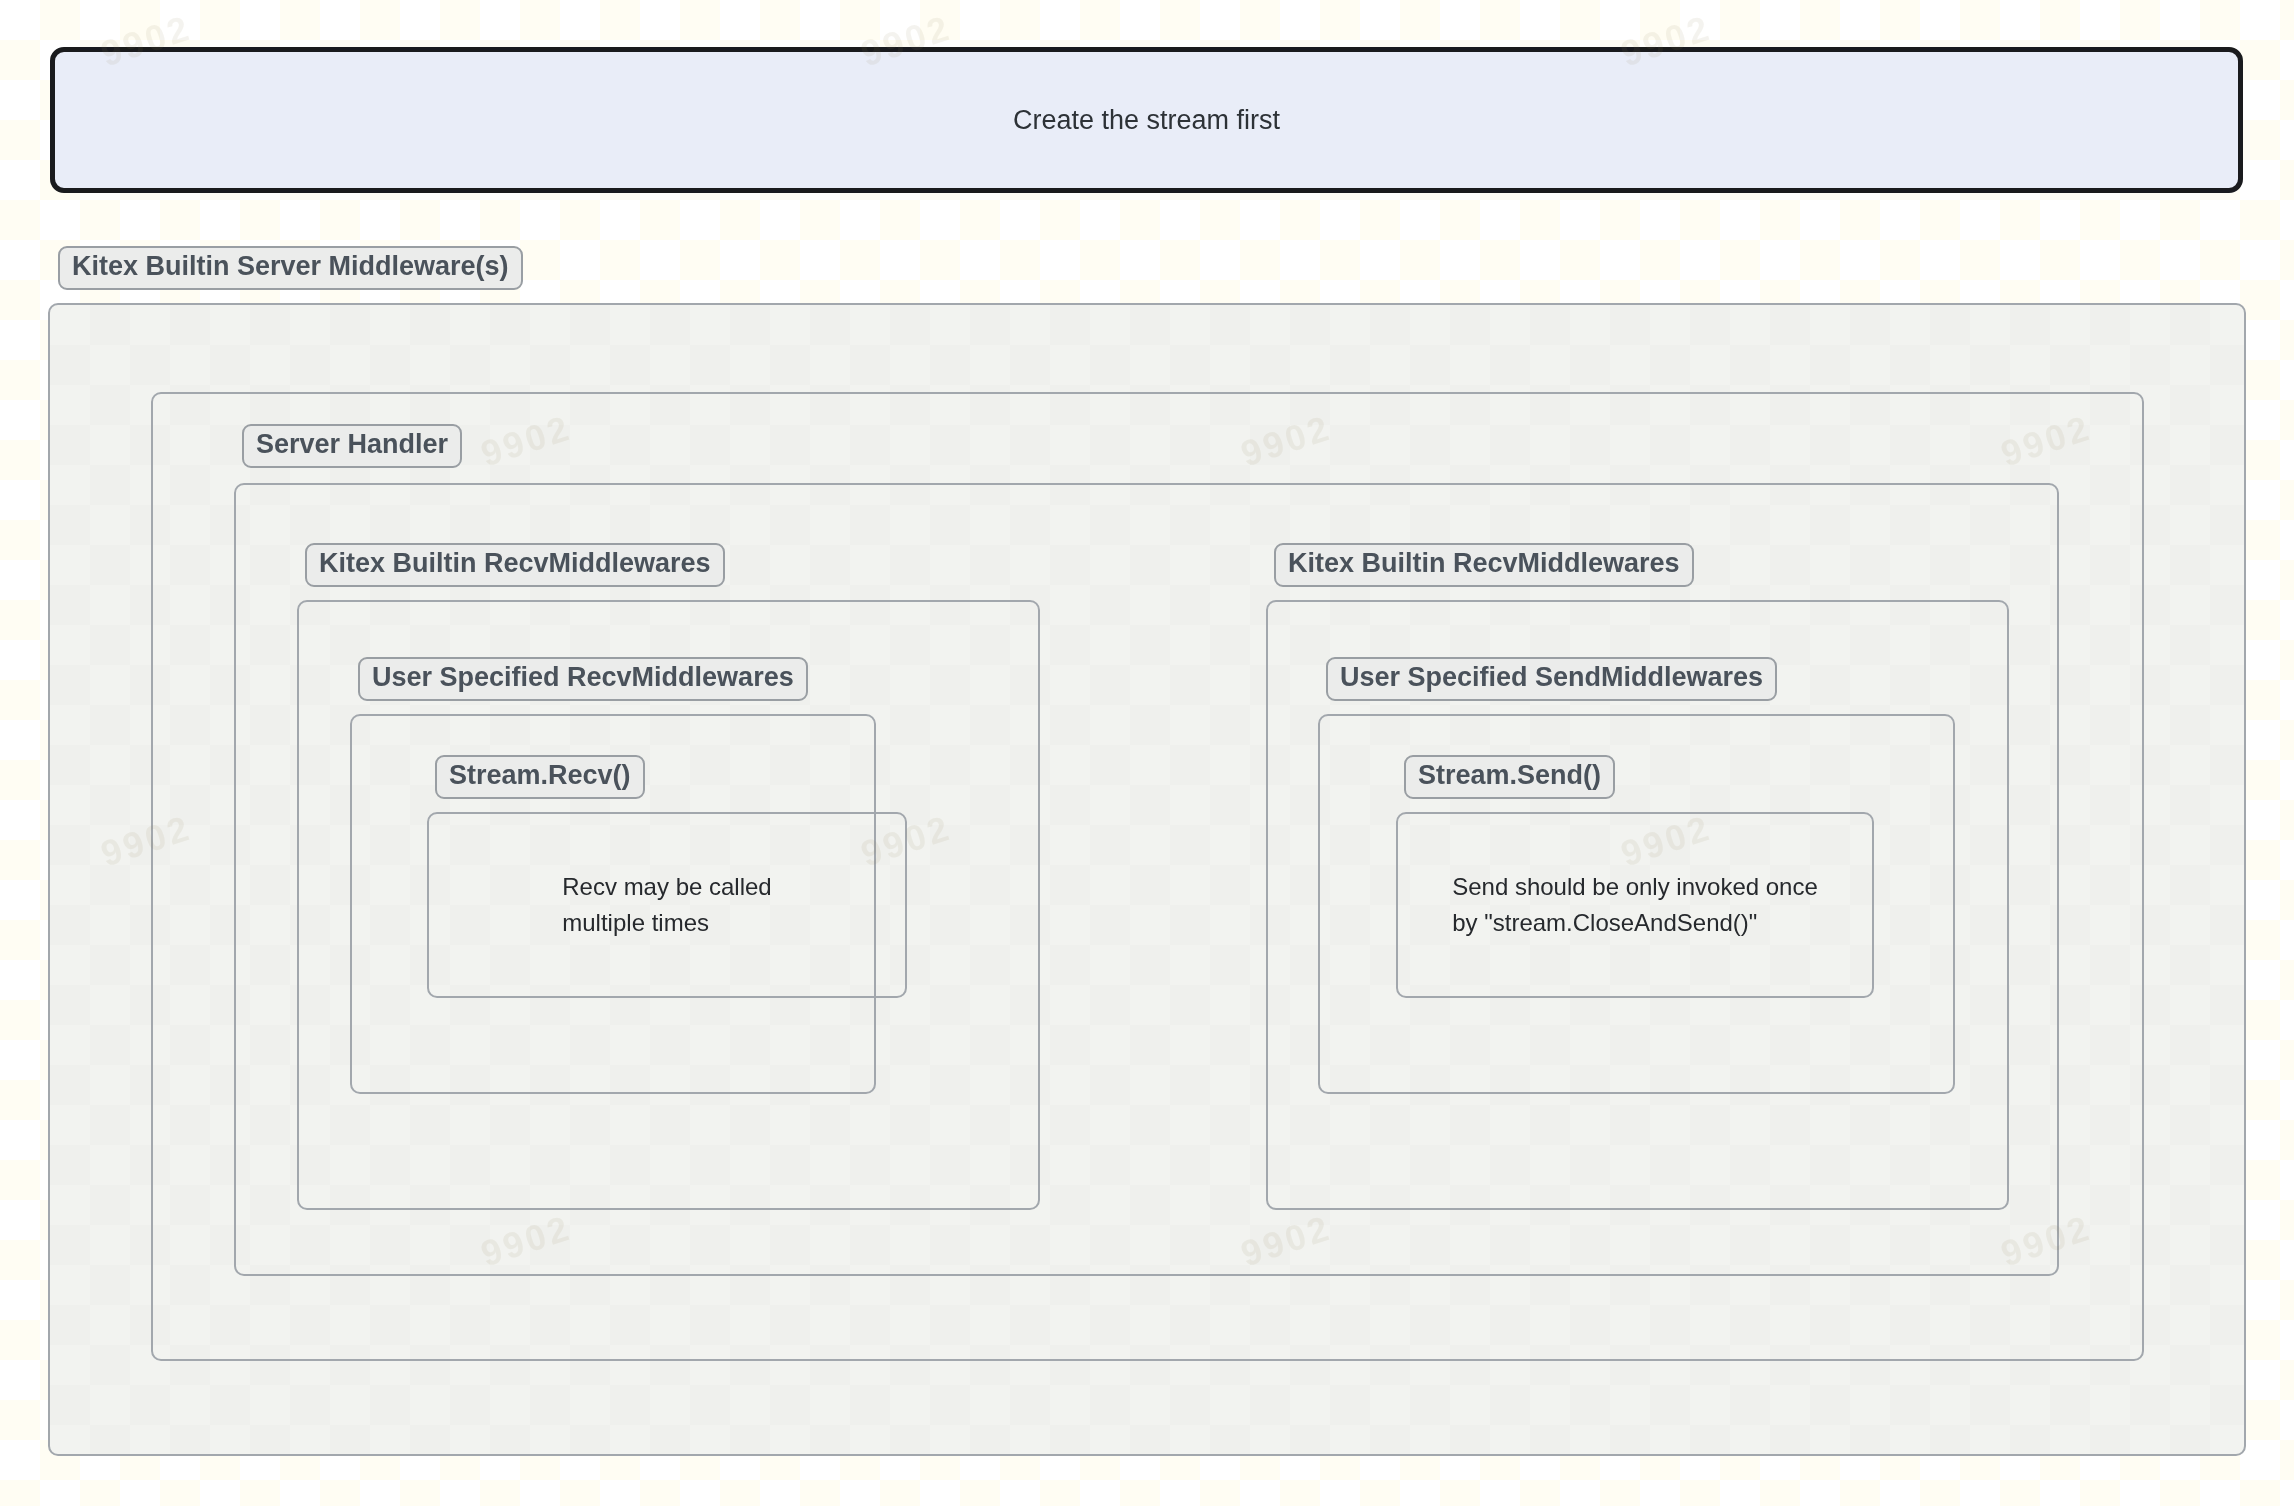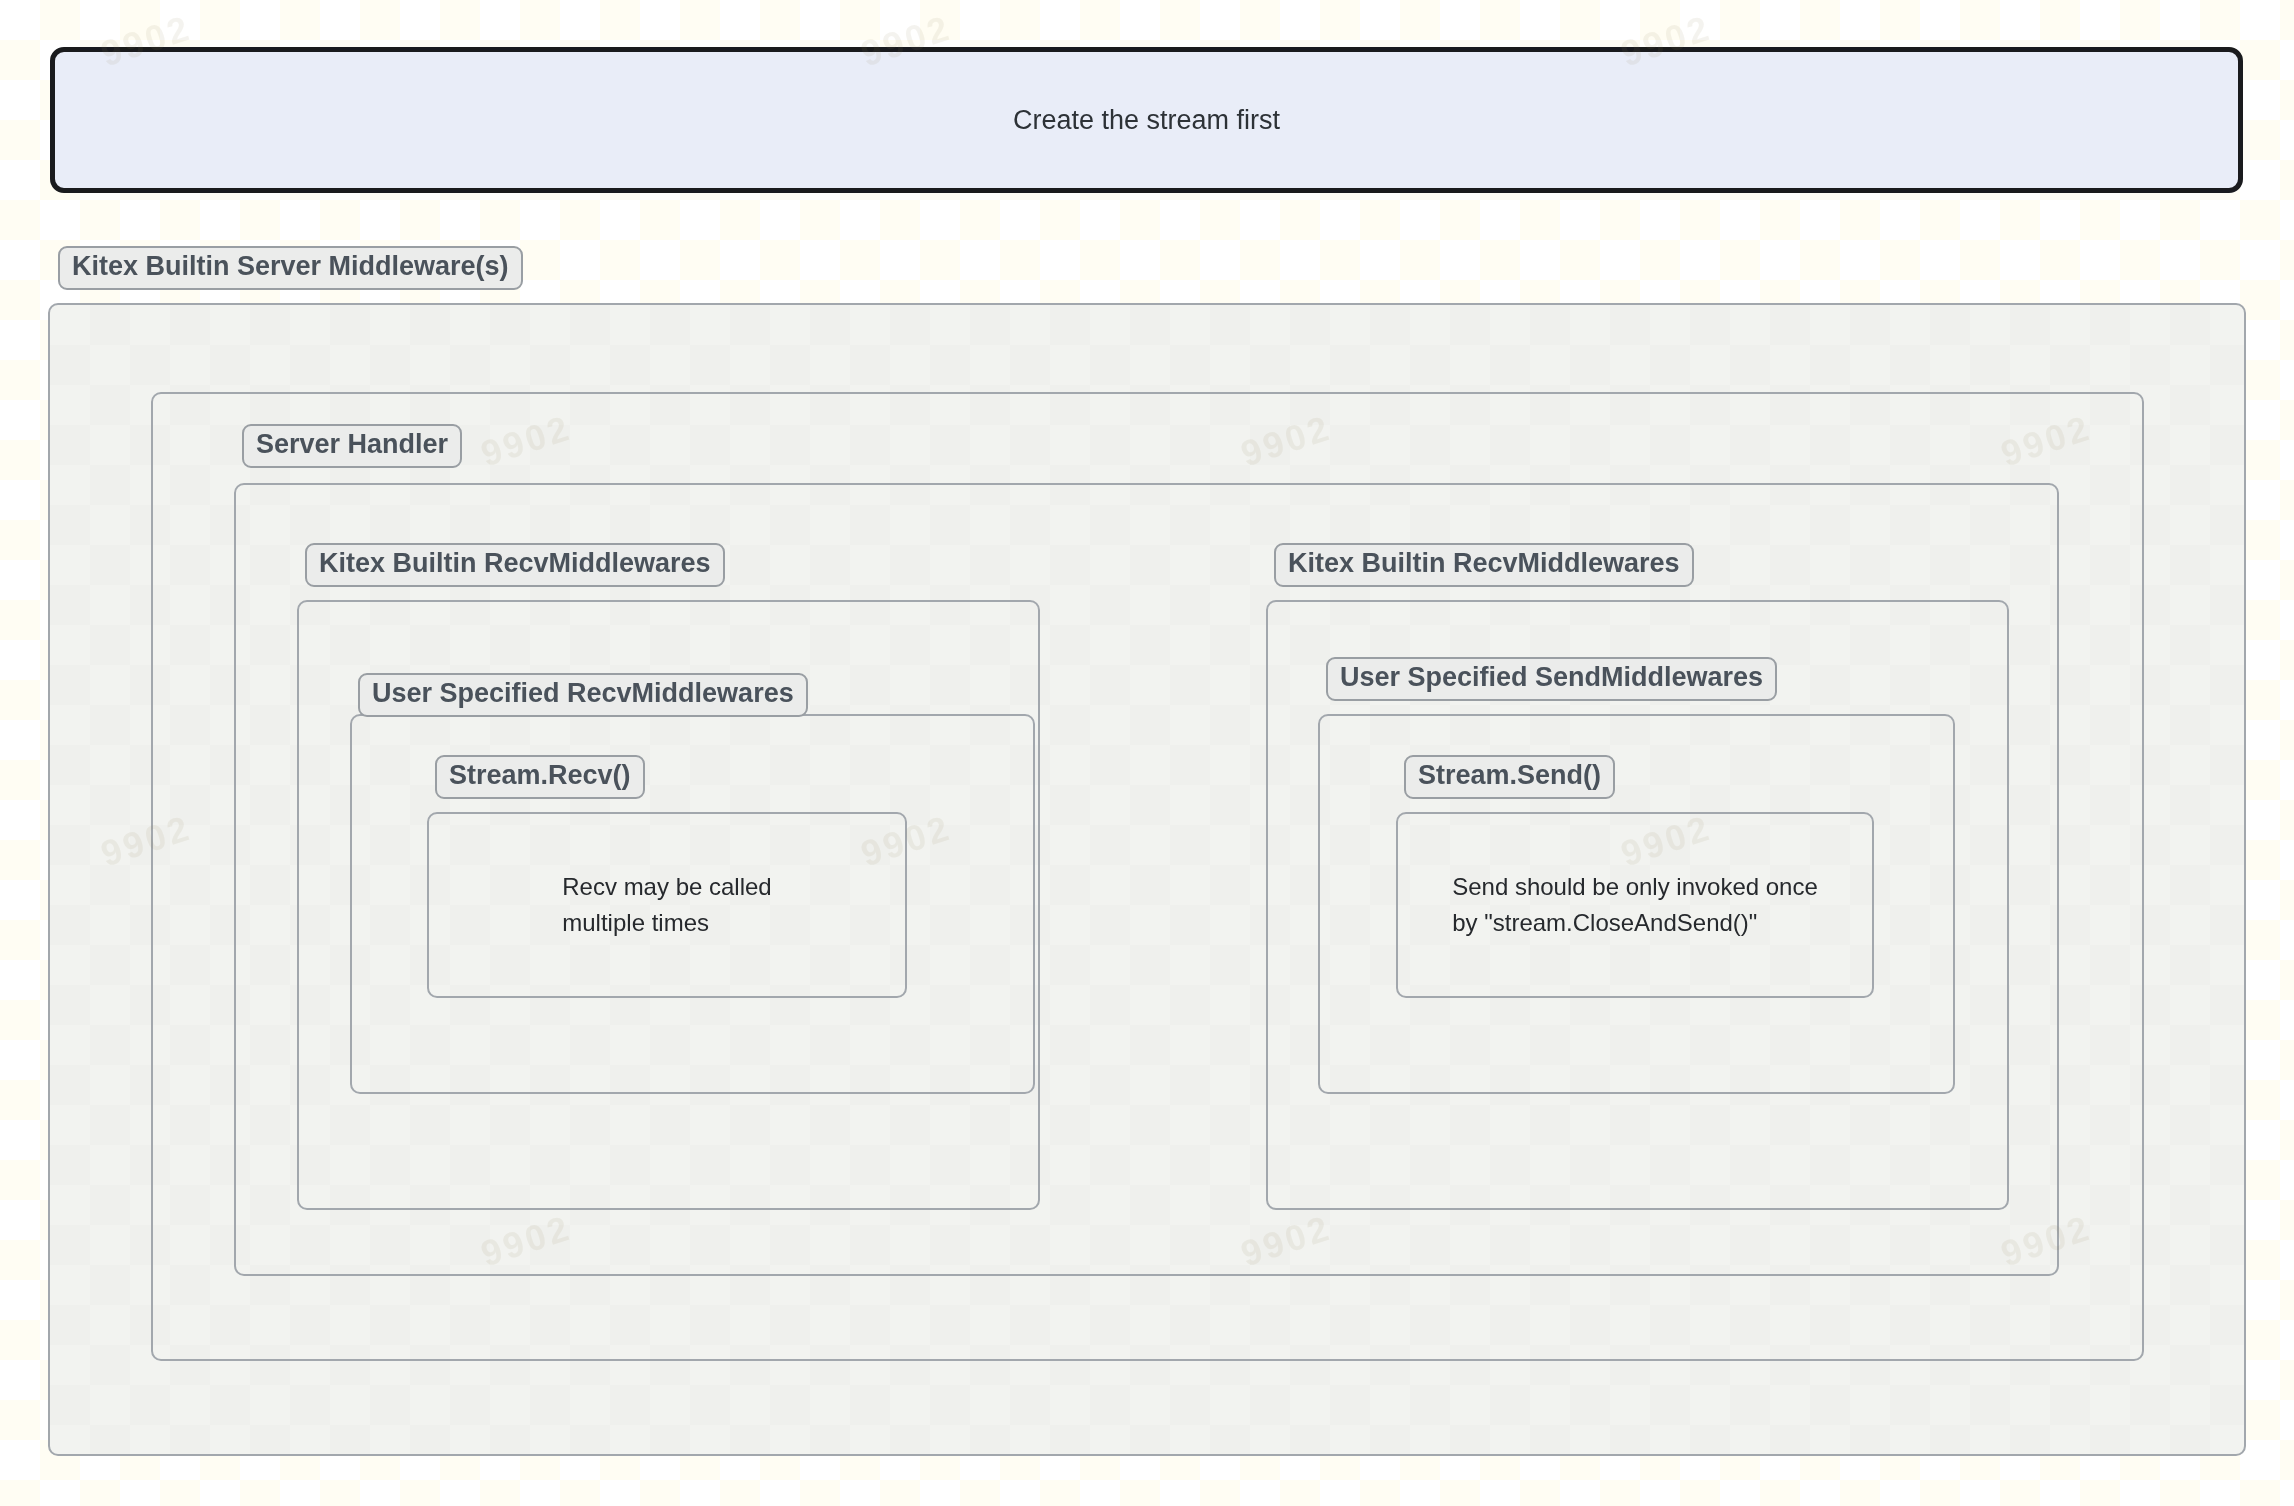--- a/index.html
+++ b/index.html
@@ -57,22 +57,22 @@
   .b1{left:50px;  top:246px;}
   .pA{left:48px;  top:303px; width:2198px; height:1153px;}
   .b2{left:101px; top:30px;}
   .pB{left:101px; top:87px;  width:1993px; height:969px;}
   .b3{left:81px;  top:30px;}
   .pC{left:81px;  top:89px;  width:1825px; height:793px;}
   .b4{left:61px;  top:58px;}
   .pD{left:61px;  top:115px; width:743px;  height:610px;}
   .b5{left:1030px;top:58px;}
   .pG{left:1030px;top:115px; width:743px;  height:610px;}
-  .b6{left:51px;  top:71px;}
-  .pE{left:51px;  top:112px; width:685px;  height:380px;}
+  .b6{left:51px;  top:55px;}
+  .pE{left:51px;  top:112px; width:526px;  height:380px;}
   .b7{left:50px;  top:55px;}
   .pH{left:50px;  top:112px; width:637px;  height:380px;}
   .b8{left:75px;  top:39px;}
   .pF{left:75px;  top:96px;  width:480px;  height:186px;}
   .b9{left:76px;  top:39px;}
   .pI{left:76px;  top:96px;  width:478px;  height:186px;}
 </style>
 </head>
 <body>
 

